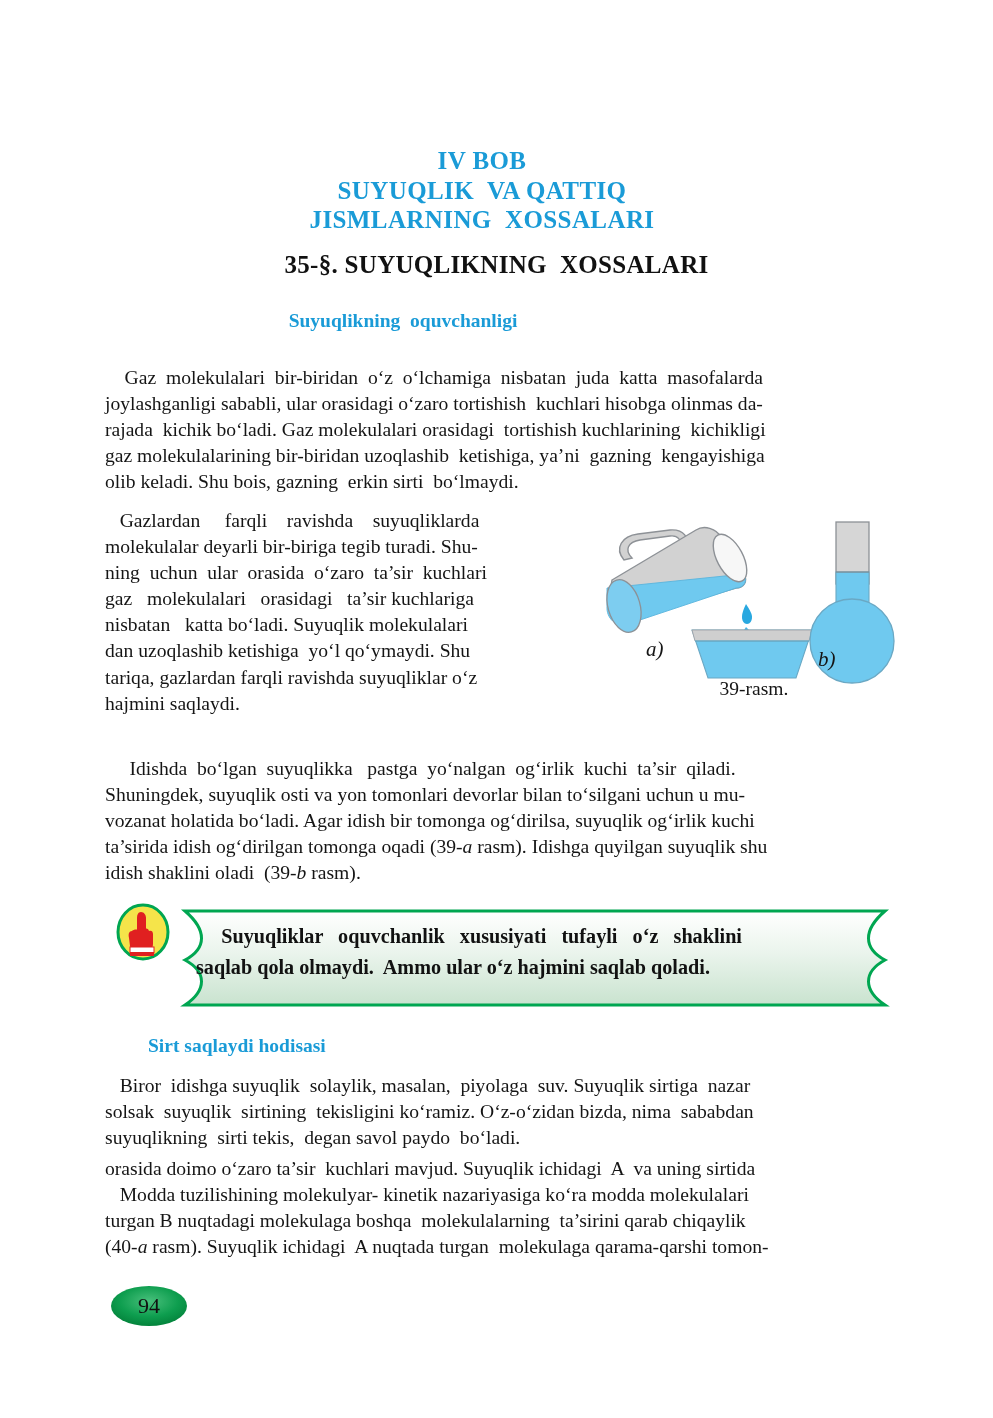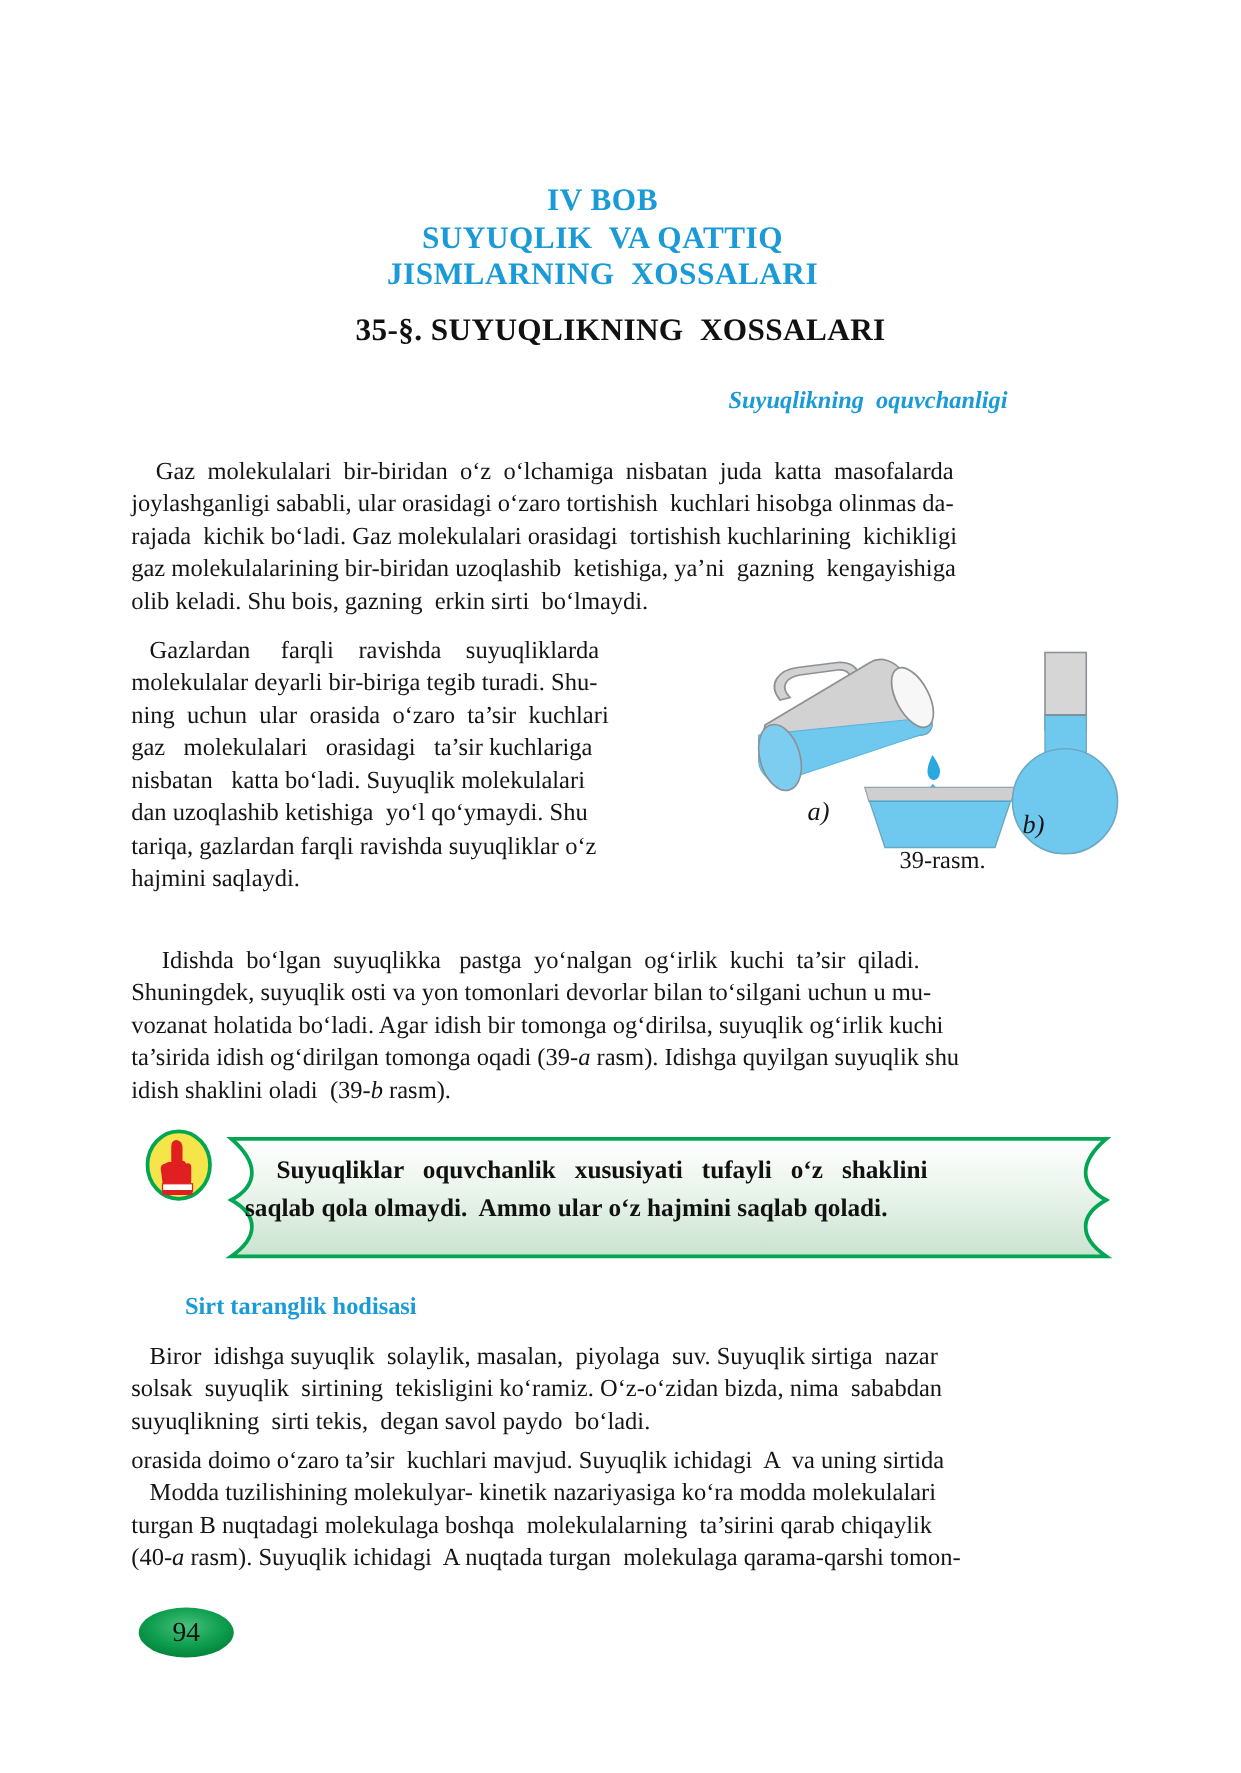--- a/index.html
+++ b/index.html
@@ -47,26 +47,25 @@
     letter-spacing: 0.3px;
     white-space: pre;
   }
 
   
   .sub-head-center {
     position: absolute;
     left: 0;
     top: 310px;
     width: 806px;
-    text-align: right;
+    text-align: center;
     color: #1a9bd7;
     font-weight: bold;
     font-size: 19.5px;
     white-space: pre;
-    font-style: italic;
   }
   .sub-head-left {
     position: absolute;
     left: 148px;
     top: 1035px;
     color: #1a9bd7;
     font-weight: bold;
     font-size: 19.5px;
     white-space: pre;
   }
@@ -292,21 +291,21 @@
 
       <path d="M16,28 C13,28 12,31 13,35 L14,43 C15,48 19,50 25,50
                C32,50 37,47 37,41 L37,31 C37,28 35,27 33,28
                C32,25 29,25 28,27 C27,25 24,25 23,28 C22,26 18,26 16,28 Z" fill="#e02020"></path>
 
       <rect x="14" y="44" width="24" height="6" fill="#ffffff" stroke="#e02020" stroke-width="1"></rect>
       <rect x="14" y="49" width="24" height="4" fill="#e02020"></rect>
     </svg>
   </div>
 
-  <div class="sub-head-left">Sirt taranglik hodisasi</div>
+  <div class="sub-head-left">Sirt saqlaydi hodisasi</div>
 
   <div class="para" id="para-4">
     <span class="ln">   Biror  idishga suyuqlik  solaylik, masalan,  piyolaga  suv. Suyuqlik sirtiga  nazar</span>
     <span class="ln">solsak  suyuqlik  sirtining  tekisligini ko‘ramiz. O‘z-o‘zidan bizda, nima  sababdan</span>
     <span class="ln">suyuqlikning  sirti tekis,  degan savol paydo  bo‘ladi.</span>
   </div>
 
   <div class="para" id="para-5">
     <span class="ln">orasida doimo o‘zaro ta’sir  kuchlari mavjud. Suyuqlik ichidagi  A  va uning sirtida</span>
     <span class="ln">   Modda tuzilishining molekulyar- kinetik nazariyasiga ko‘ra modda molekulalari</span>

